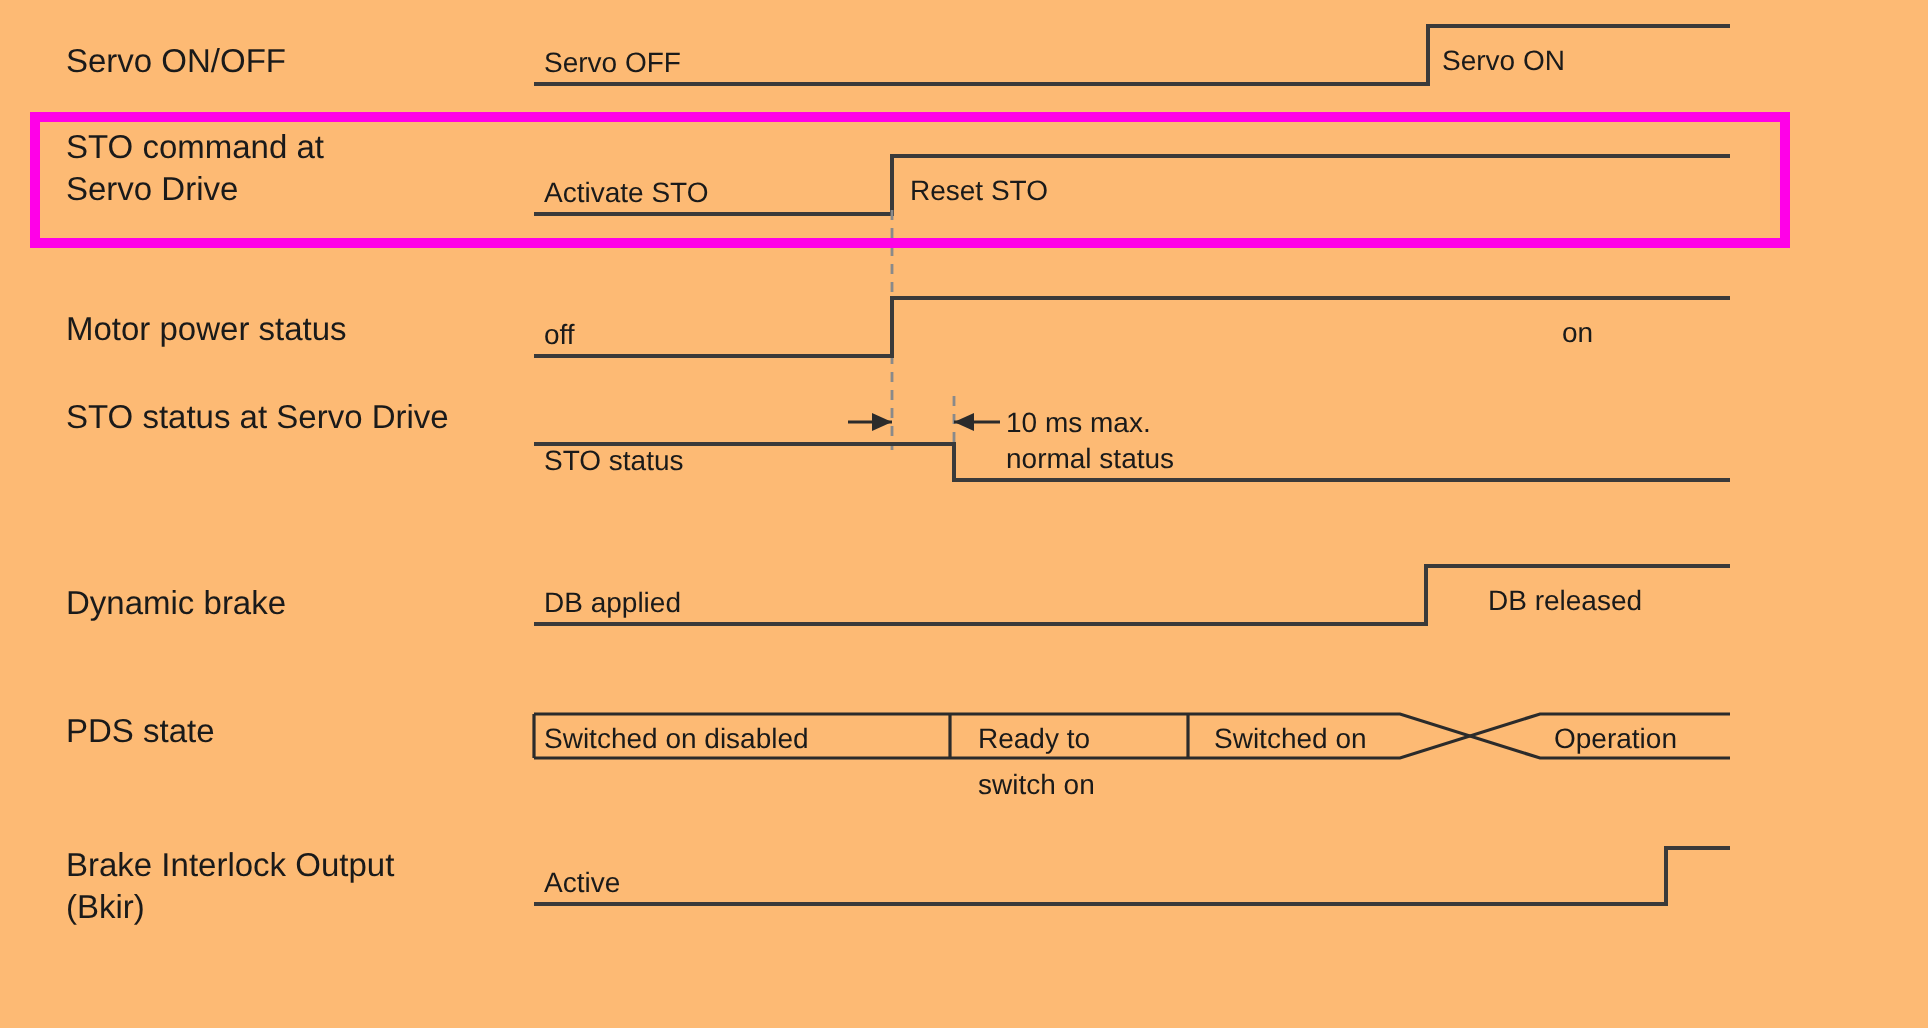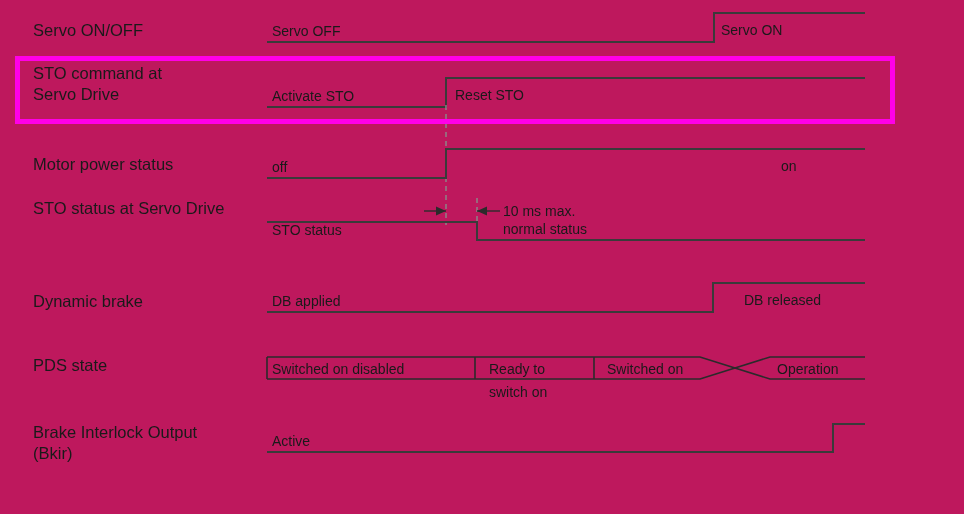--- a/index.html
+++ b/index.html
@@ -4,21 +4,21 @@
 <style>
   html, body {
     margin: 0;
     padding: 0;
     background: #ffffff;
   }
   #page {
     position: relative;
     width: 964px;
     height: 514px;
-    background: #be185d;
+    background: #fdba74;
     font-family: "Liberation Sans", sans-serif;
     overflow: hidden;
     text-decoration: underline;
   }
   #diagram-svg {
     position: absolute;
     left: 0;
     top: 0;
     width: 964px;
     height: 514px;

